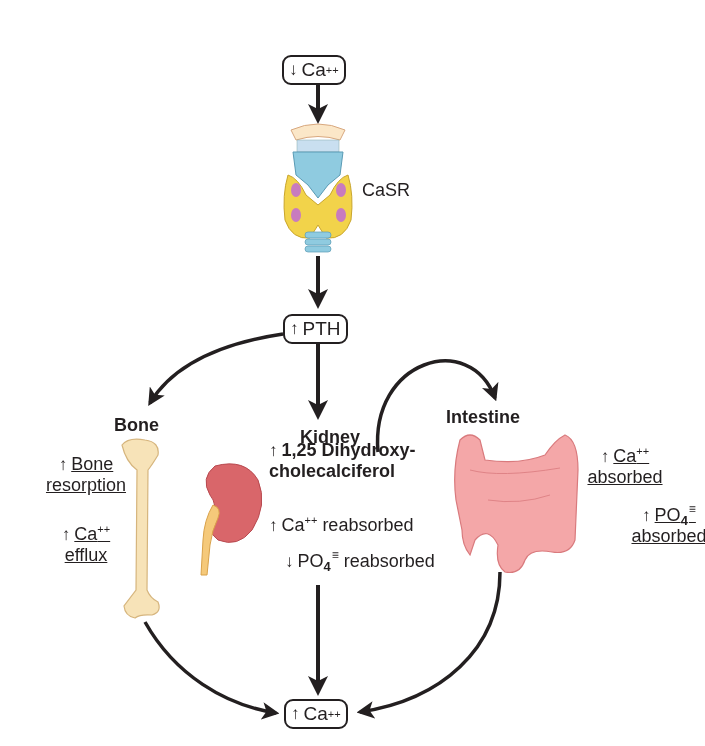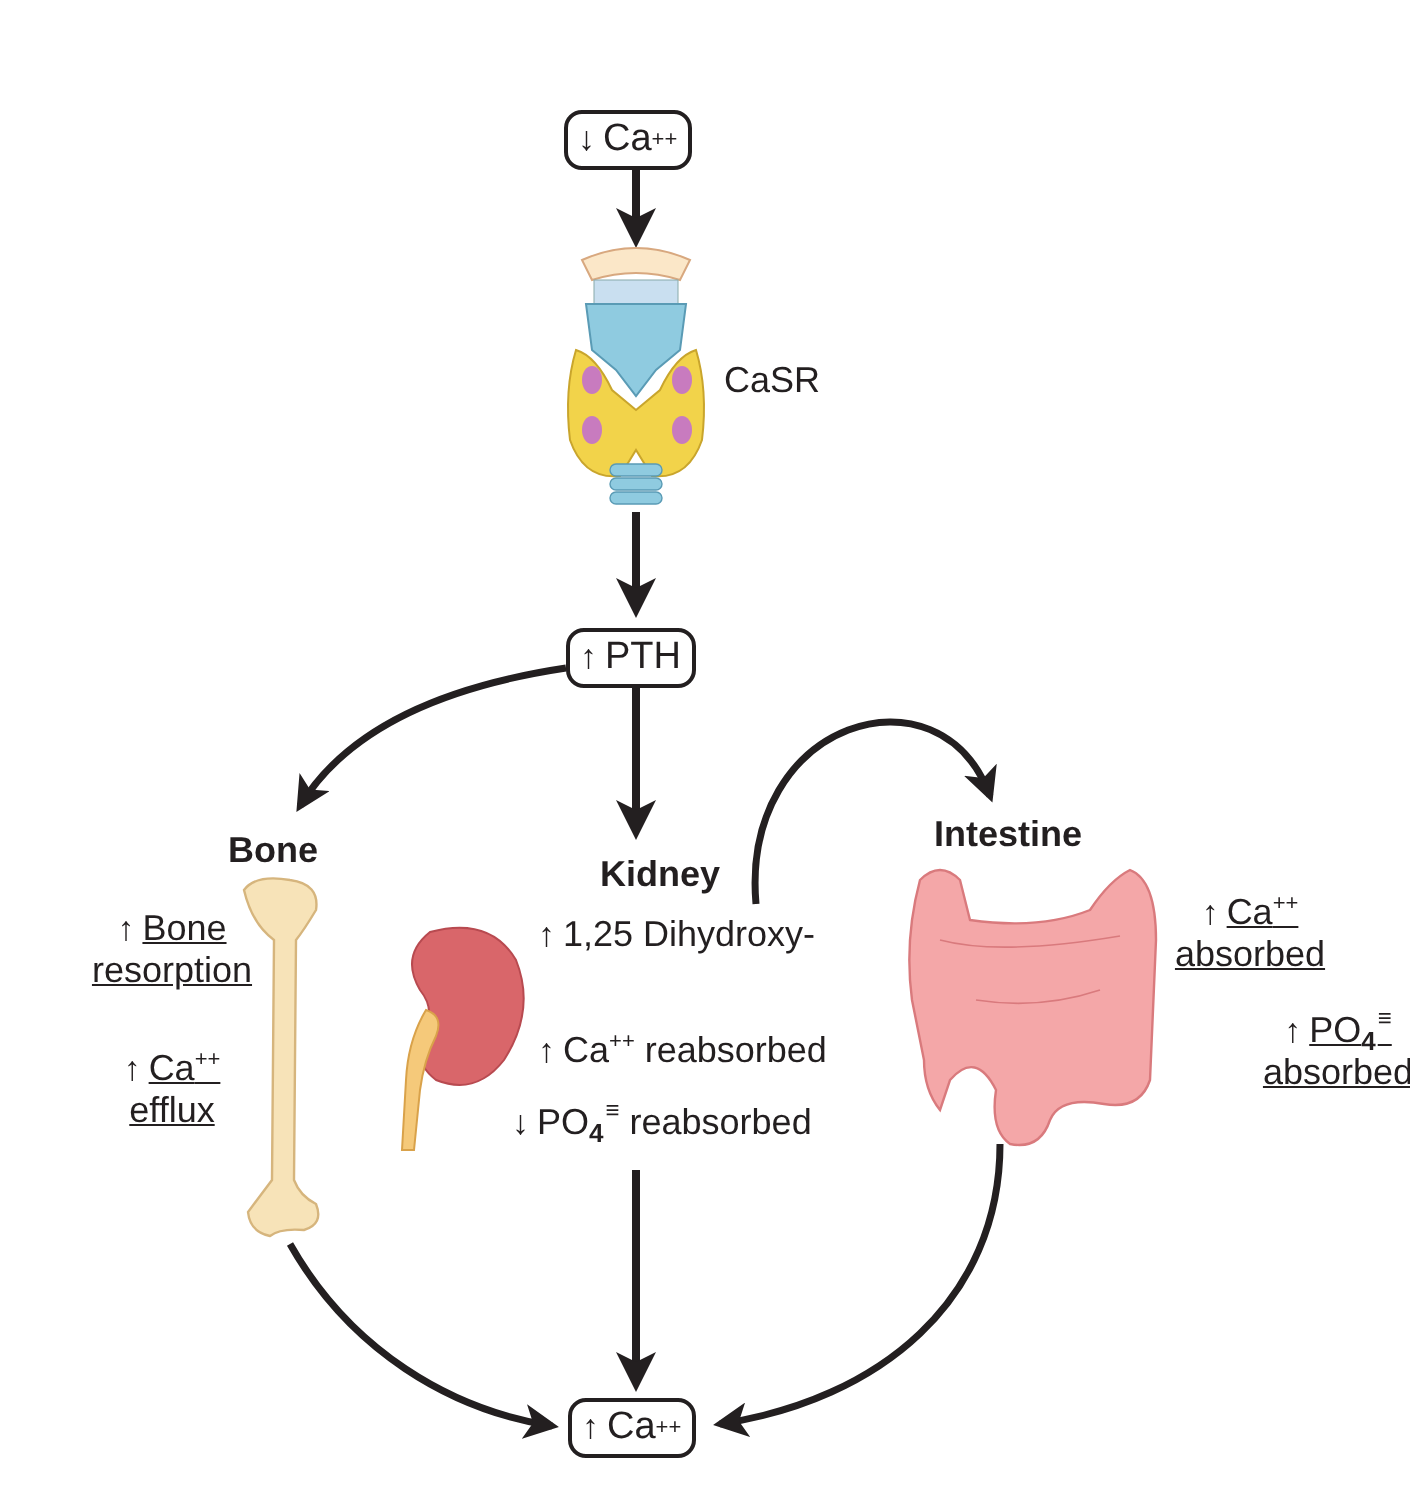--- a/index.html
+++ b/index.html
@@ -83,31 +83,32 @@
 <div class="lbl center" style="left:36px;top:454px;width:100px;">
   <span class="arr">↑</span><span>Bone</span><br>
   <span>resorption</span>
 </div>
 <div class="lbl center" style="left:36px;top:524px;width:100px;">
   <span class="arr">↑</span><span>Ca</span><sup>++</sup><br>
   <span>efflux</span>
 </div>
 
 <div class="lbl bold" style="left:272px;top:427px;margin-left:28px;">Kidney</div>
-<div class="lbl" style="left:269px;top:457px;">
+<div class="lbl" style="left:269px;top:440px;font-weight:bold;">
   <span class="arr">↑</span><span>1,25 Dihydroxy-</span><br>
+  <span>cholecalciferol</span>
 </div>
 <div class="lbl" style="left:269px;top:515px;">
   <span class="arr">↑</span><span>Ca</span><sup>++</sup><span> reabsorbed</span>
 </div>
-<div class="lbl" style="left:256px;top:551px;">
+<div class="lbl" style="left:285px;top:551px;">
   <span class="arr">↓</span><span>PO</span><sub>4</sub><span class="tripleq">≡</span><span> reabsorbed</span>
 </div>
 
-<div class="lbl bold" style="left:467px;top:407px;">Intestine</div>
+<div class="lbl bold" style="left:446px;top:407px;">Intestine</div>
 <div class="lbl center" style="left:575px;top:446px;width:100px;">
   <span class="arr">↑</span><span>Ca</span><sup>++</sup><br>
   <span>absorbed</span>
 </div>
 <div class="lbl center" style="left:603px;top:505px;width:100px;margin-left:16px;">
   <span class="arr">↑</span><span>PO</span><sub>4</sub><span class="tripleq">≡</span><br>
   <span>absorbed</span>
 </div>
 
 <div class="box" style="left:284px;top:699px;">

